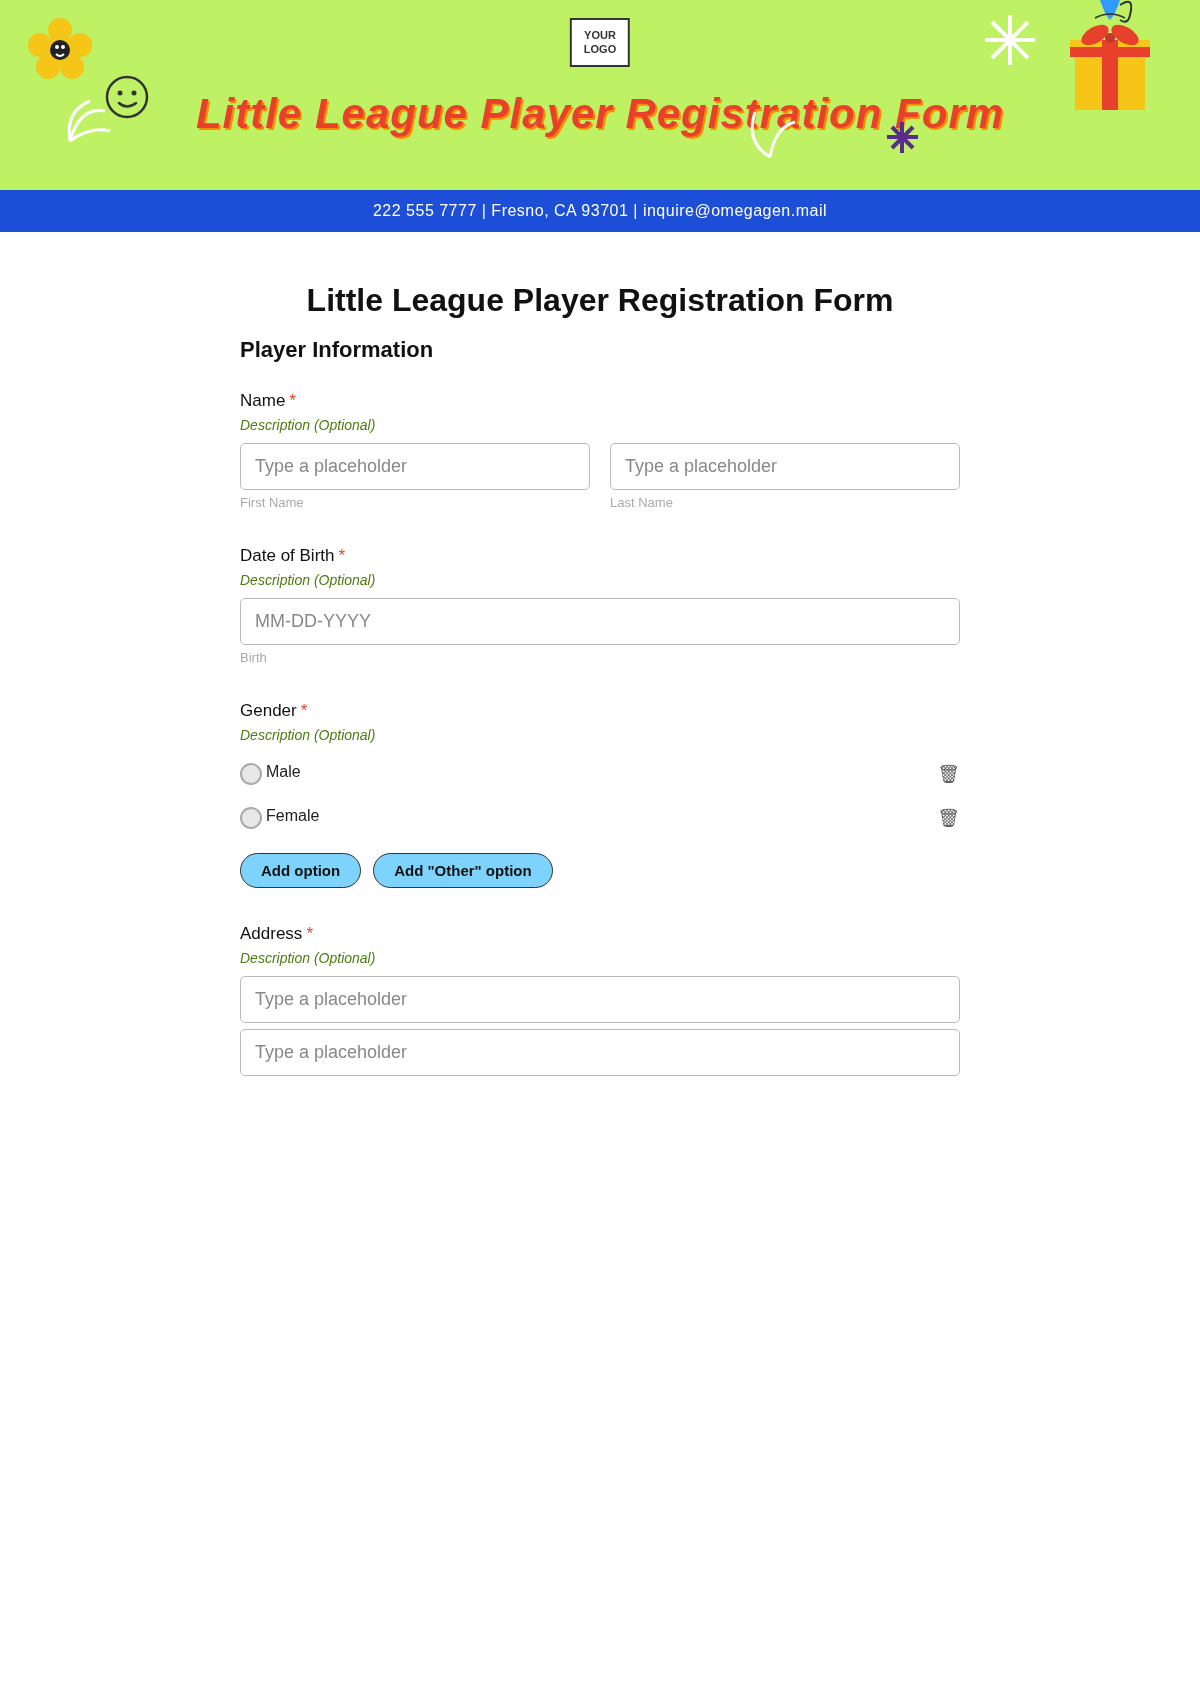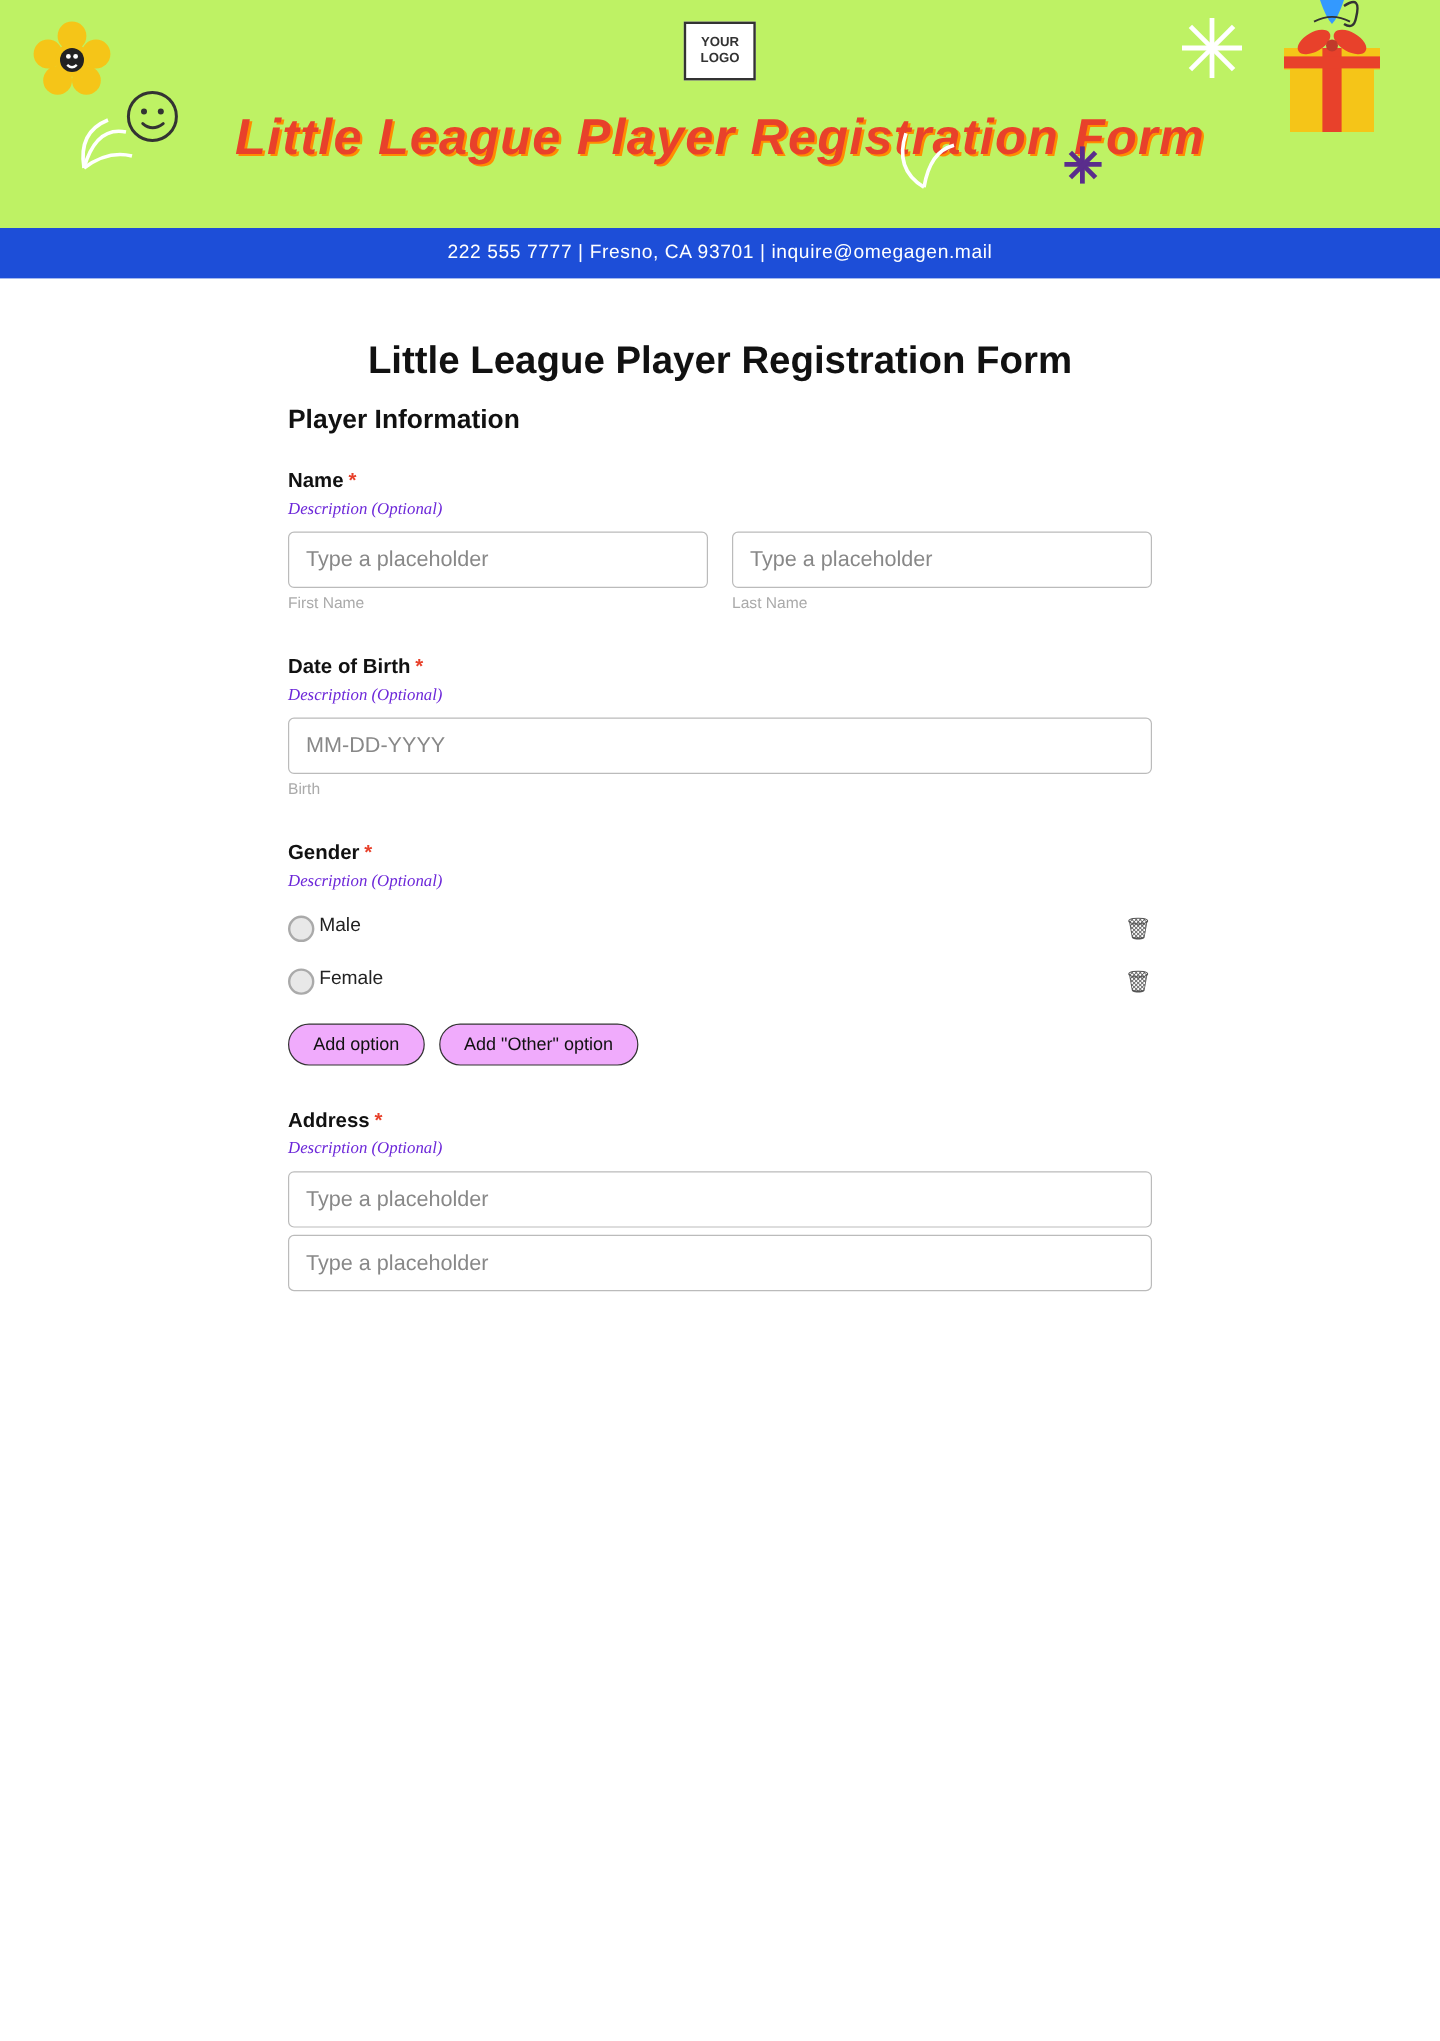--- a/index.html
+++ b/index.html
@@ -139,39 +139,38 @@
       margin-bottom: 28px;
       border-top: none;
     }
 
     .field-block {
       margin-bottom: 36px;
     }
 
     .field-label {
       font-size: 17px;
-      font-weight: 700;
+      font-weight: 400;
       color: #111;
       margin-bottom: 6px;
       display: flex;
       align-items: center;
       gap: 4px;
     }
 
     .required-star {
       color: #e8412b;
       font-size: 17px;
     }
 
     .field-description {
       font-size: 14px;
-      color: #6d28d9;
+      color: #4d7c0f;
       font-style: italic;
       margin-bottom: 10px;
-      font-family: Liberation Serif, serif;
     }
 
     .input-row {
       display: flex;
       gap: 20px;
     }
 
     .input-wrapper {
       flex: 1;
       display: flex;
@@ -237,27 +236,27 @@
 
     .add-option-row {
       display: flex;
       gap: 12px;
       margin-top: 14px;
       flex-wrap: wrap;
     }
 
     .add-option-btn {
       border: 1.5px solid #333;
-      background: #f0abfc;
+      background: #7dd3fc;
       border-radius: 25px;
       padding: 8px 20px;
       font-size: 15px;
       color: #111;
       cursor: pointer;
-      font-weight: 400;
+      font-weight: 700;
     }
 
     
     input::placeholder {
       color: #888;
     }
   </style>
 </head>
 <body>
 

